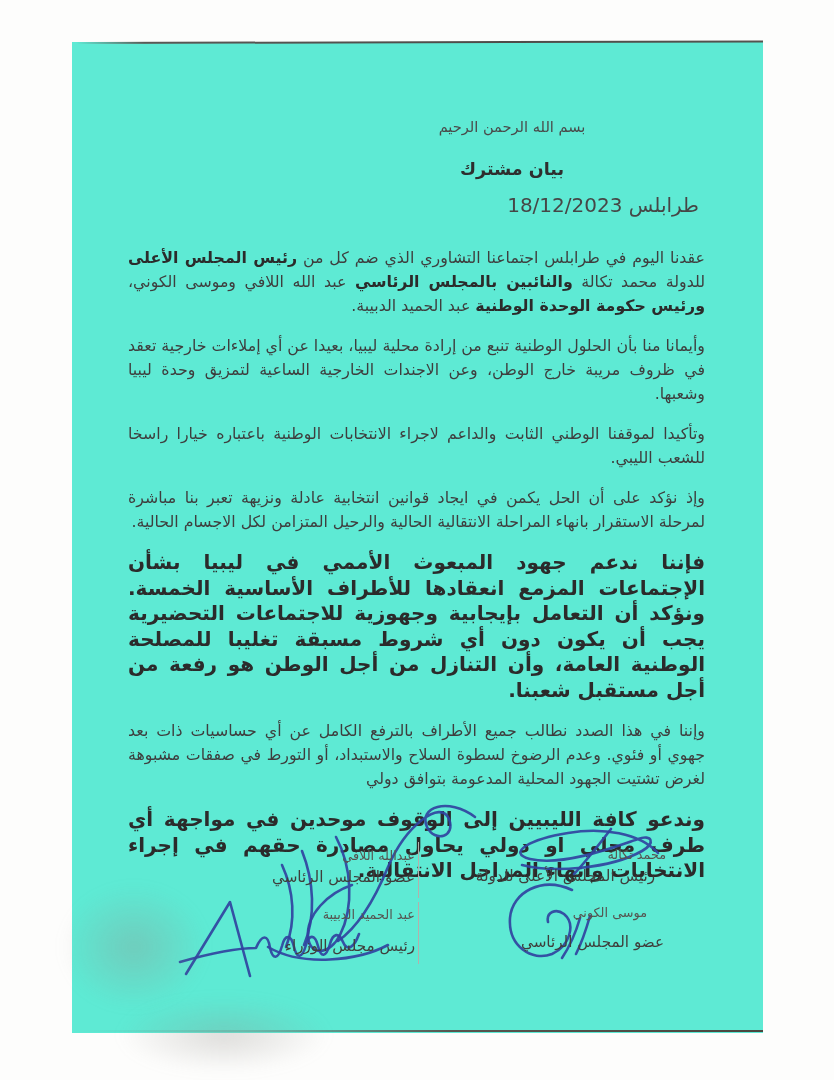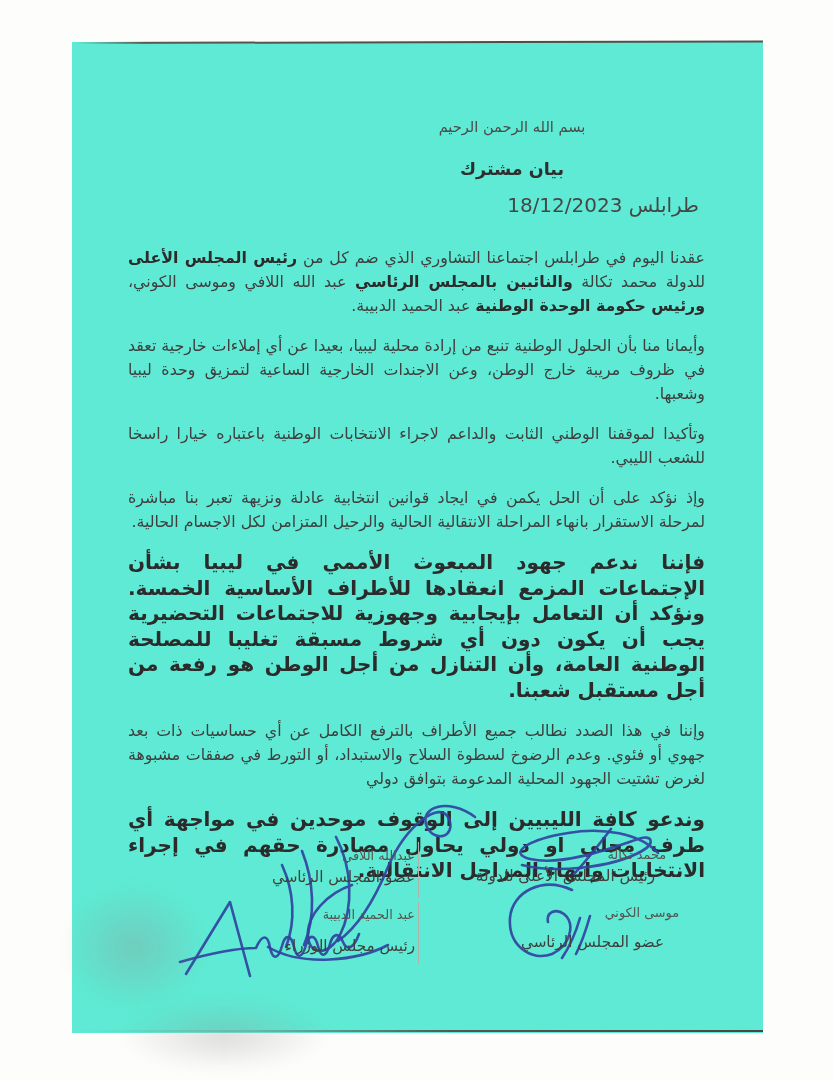--- a/index.html
+++ b/index.html
@@ -83,21 +83,21 @@
       <path d="M 121 4 C 110 18 98 34 84 49"></path>
     </svg>
     <div class="sig-label sig-name" style="right:97px;top:805px;margin-left:36px;">محمد تكالة</div>
     <div class="sig-label sig-title" style="right:108px;top:825px;">رئيس المجلس الأعلى للدولة</div>
 
     <svg class="sig-svg" style="left:430px;top:836px;" width="95" height="88" viewBox="0 0 95 88">
       <path d="M 70 12 C 40 -2 10 14 8 40 C 6 68 30 84 50 76 C 68 68 74 46 62 36 C 54 30 44 34 46 44"></path>
       <path d="M 78 40 C 74 54 68 68 60 80"></path>
       <path d="M 88 38 C 84 52 80 64 74 76"></path>
     </svg>
-    <div class="sig-label sig-name" style="right:84px;top:863px;margin-left:7px;">موسى الكوني</div>
+    <div class="sig-label sig-name" style="right:116px;top:863px;margin-left:7px;">موسى الكوني</div>
     <div class="sig-label sig-title" style="right:99px;top:891px;">عضو المجلس الرئاسي</div>
 
     <svg class="sig-svg" style="left:168px;top:753px;" width="240" height="190" viewBox="0 0 240 190">
       <path d="M 235 22 C 208 2 178 12 187 32 C 195 48 216 42 209 24 C 201 4 166 30 148 72 C 134 106 118 132 98 146"></path>
       <path d="M 96 42 C 112 72 114 112 100 140 C 90 160 70 162 68 142 C 66 120 88 98 112 90"></path>
       <path d="M 62 56 C 74 86 76 122 64 150"></path>
       <path d="M 42 70 C 54 96 56 126 46 152"></path>
       <path d="M 28 152 C 62 172 118 166 148 150"></path>
     </svg>
     <div class="vrule" style="left:346px;top:800px;height:56px;"></div>

